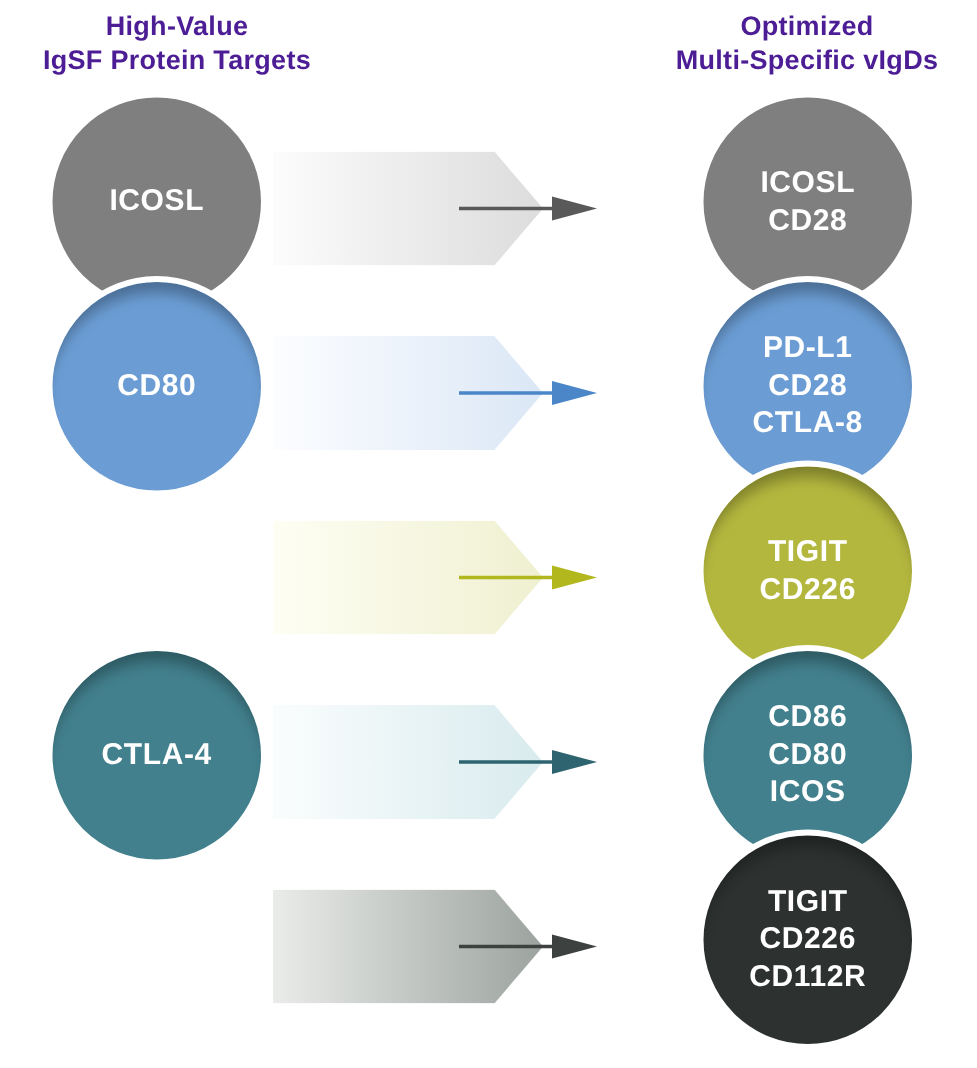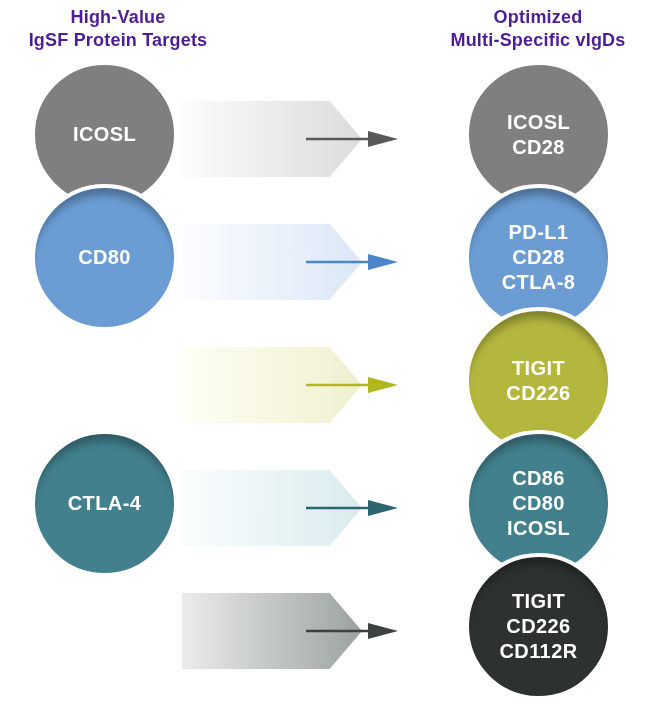--- a/index.html
+++ b/index.html
@@ -145,21 +145,21 @@
     <svg class="arrow" viewBox="0 0 92 20" style="--line: #2d6470;">
       <line x1="0" y1="10" x2="64" y2="10"></line>
       <polygon points="62,2 92,10 62,18"></polygon>
     </svg>
     <div class="circle left-circle" style="--fill: #42808d;">
       <span>CTLA-4</span>
     </div>
     <div class="circle right-circle" style="--fill: #42808d;">
       <span>CD86
 CD80
-ICOSL</span>
+ICOS</span>
     </div>
   </div>
 
   <div class="row r5">
     <div class="band" style="--from: #eaecea; --to: #9ca39e;"></div>
     <svg class="arrow" viewBox="0 0 92 20" style="--line: #3d4240;">
       <line x1="0" y1="10" x2="64" y2="10"></line>
       <polygon points="62,2 92,10 62,18"></polygon>
     </svg>
     <div class="circle right-circle" style="--fill: #2d3230;">

